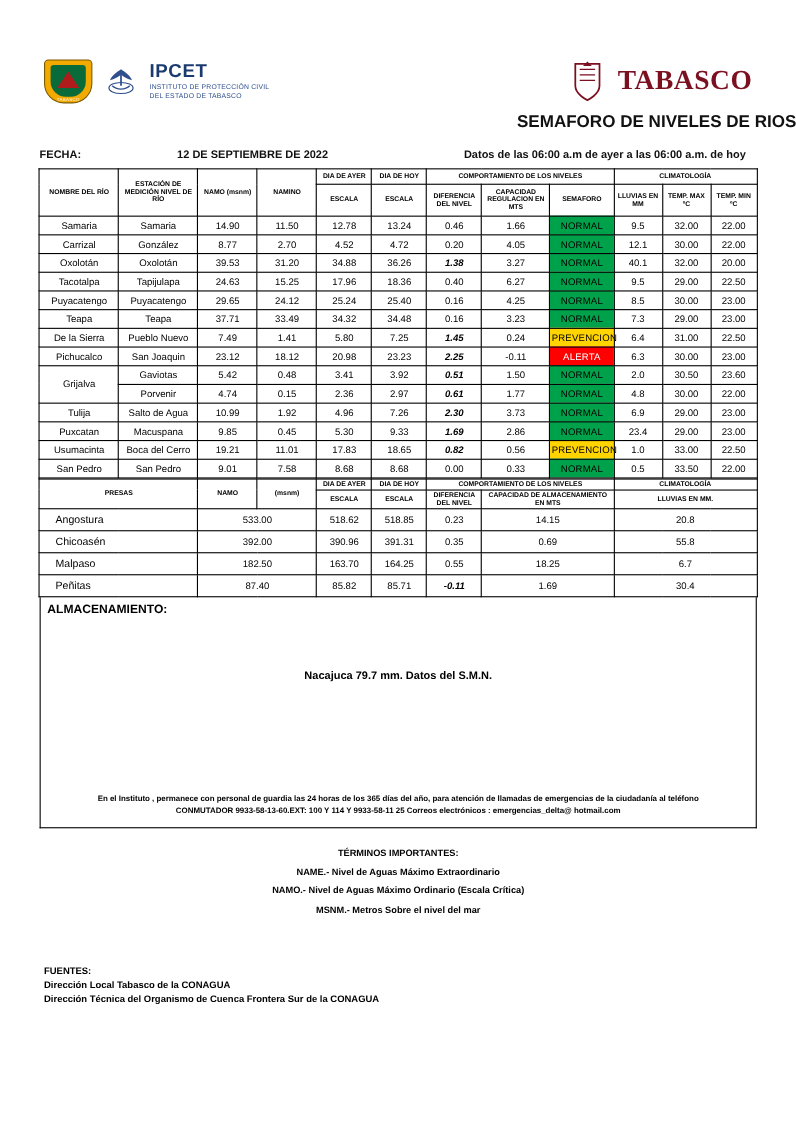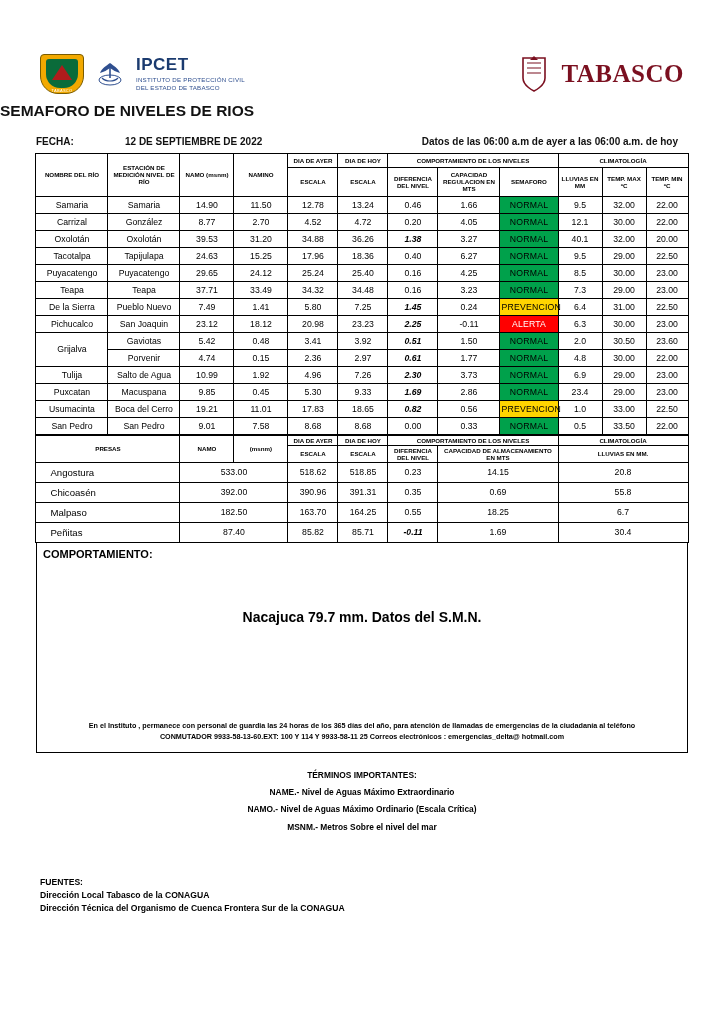--- a/index.html
+++ b/index.html
@@ -68,33 +68,34 @@
     line-height: 1.35;
   }
   .spacer { flex: 1; }
   .tabasco-block { display: flex; align-items: center; gap: 10px; }
   .tabasco-seal { width: 34px; height: 40px; position: relative; }
   .tabasco-word {
     font-family: "Liberation Serif", serif;
     font-size: 25px; font-weight: bold; color: #7b1020; letter-spacing: .5px;
   }
   .doc-title {
-    text-align: left;
+    text-align: right;
     font-size: 15.5px;
     font-weight: bold;
     color: #111;
     margin: 12px 0 0 0;
   }
   .meta-row {
     display: flex;
     align-items: baseline;
     padding: 16px 36px 6px 36px;
     font-size: 10px;
     font-weight: bold;
     color: #111;
+    gap: 36px;
   }
   .meta-row .fecha-label { width: 68px; }
   .meta-row .fecha-val { flex: 1; margin-left: 21px; }
   .meta-row .datos { text-align: right; white-space: nowrap; padding-right: 10px;}
   table {
     border-collapse: collapse;
     table-layout: fixed;
   }
   .main-table, .presas-table {
     width: 652px;
@@ -146,21 +147,21 @@
     height: 210px;
     position: relative;
   }
   .obs-title {
     position: absolute; left: 6px; top: 5px;
     font-size: 11px; font-weight: bold;
   }
   .obs-center {
     position: absolute; left: 0; right: 0; top: 66px;
     text-align: center;
-    font-size: 14px;
+    font-size: 10px;
     font-weight: bold;
     color: #000;
   }
   .obs-foot {
     position: absolute; left: 0; right: 0; bottom: 10px;
     text-align: center;
     font-size: 7.2px;
     line-height: 1.55;
     font-weight: bold;
     color: #000;
@@ -536,21 +537,21 @@
           <td>85.82</td>
           <td>85.71</td>
           <td class="neg">-0.11</td>
           <td colspan="2">1.69</td>
           <td colspan="3">30.4</td>
         </tr>
       </tbody>
   </table>
 
   <div class="obs-box">
-    <div class="obs-title">COMPORTAMIENTO:</div>
+    <div class="obs-title">ALMACENAMIENTO:</div>
     <div class="obs-center">Nacajuca 79.7 mm. Datos del S.M.N.</div>
     <div class="obs-foot">
       <div>En el Instituto , permanece con personal de guardia las 24 horas de los 365 días del año, para atención de llamadas de emergencias de la ciudadanía al teléfono</div>
       <div>CONMUTADOR  9933-58-13-60.EXT: 100 Y 114  Y 9933-58-11 25   Correos electrónicos : emergencias_delta@ hotmail.com</div>
     </div>
   </div>
 
   <div class="terms">
     <div class="head">TÉRMINOS IMPORTANTES:</div>
     <div>NAME.- Nivel de Aguas Máximo Extraordinario</div>

